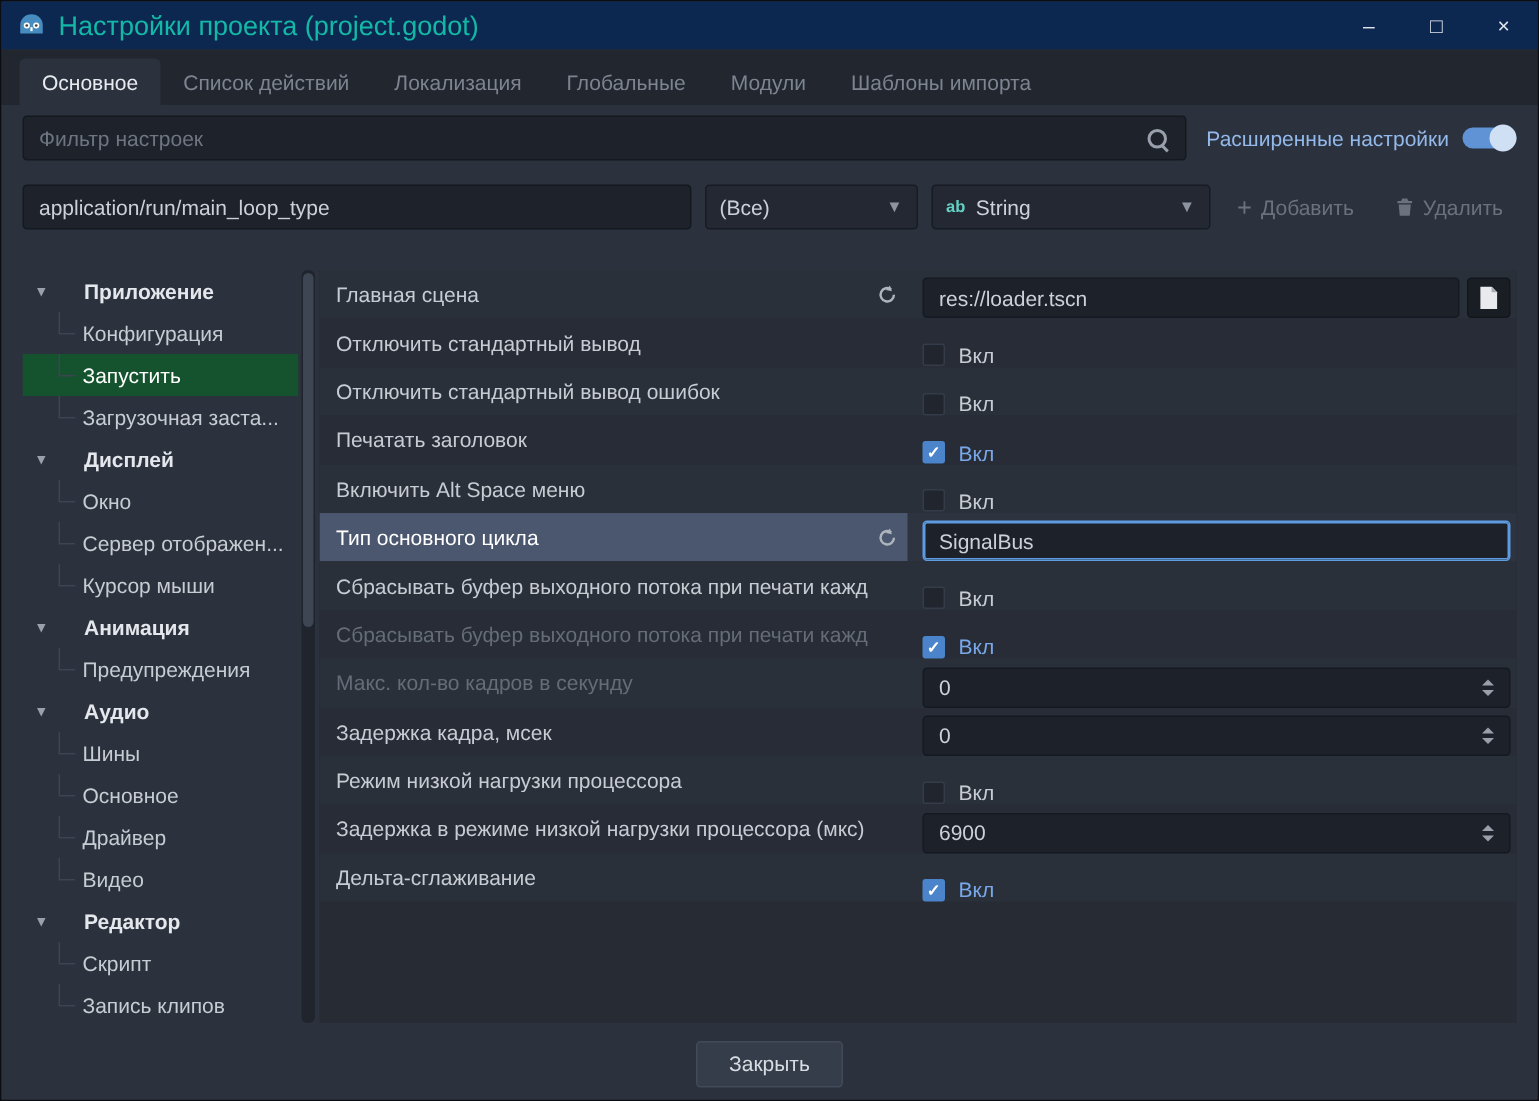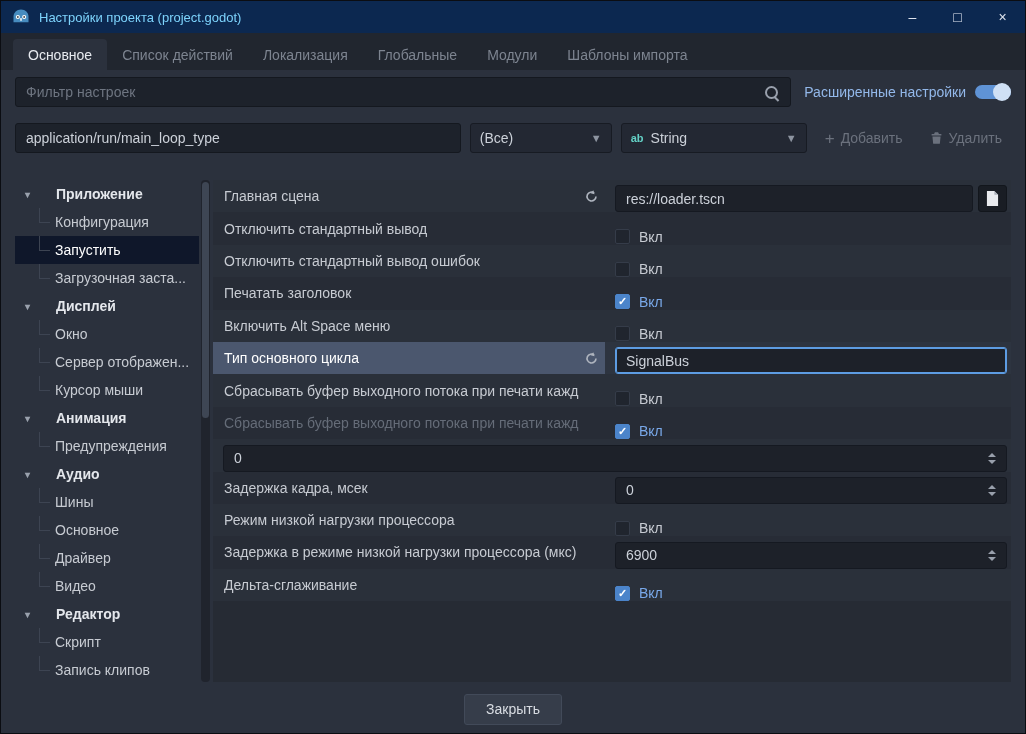--- a/index.html
+++ b/index.html
@@ -3,21 +3,21 @@
 <meta charset="utf-8">
 <style>
   *{box-sizing:border-box;margin:0;padding:0}
   html,body{width:1026px;height:734px}
   body{font-family:"Liberation Sans",sans-serif;background:#2b313d;overflow:hidden;font-size:14px}
   .window{width:1026px;height:734px;display:flex;flex-direction:column;border:1px solid #0b0d12}
 
   
   .titlebar{height:32px;background:#0c2850;display:flex;align-items:center;flex-shrink:0}
   .tb-icon{margin:0 9px 0 11px;display:flex;align-items:center}
-  .tb-title{color:#7dd3fc;font-size:13px;flex:1;white-space:nowrap;overflow:hidden}
+  .tb-title{color:#14b8a6;font-size:18px;flex:1;white-space:nowrap;overflow:hidden}
   .tb-btn{width:45px;height:100%;display:flex;align-items:center;justify-content:center;color:#dfe4ee;font-size:14px;cursor:default}
 
   
   .tabbar{height:37px;background:#21262f;display:flex;align-items:flex-end;padding-left:12px;flex-shrink:0}
   .tab{height:31px;padding:0 15px;display:flex;align-items:center;color:#7d8490;border-radius:4px 4px 0 0;white-space:nowrap}
   .tab.active{background:#2b313d;color:#e7eaef}
 
   
   .dlg-body{flex:1;display:flex;flex-direction:column;padding:7px 14px 0 14px;min-height:0;background:#2b313d}
 
@@ -43,21 +43,21 @@
   .sel-type{width:186px}
   .type-ico{color:#63d0c5;font-weight:bold;font-size:11px}
   .flatbtn{display:flex;align-items:center;gap:6px;color:#878e9a;padding:0 9px;height:30px;background:transparent;border:none;font-family:inherit;font-size:14px}
   .flatbtn.disabled{color:#6b717d}
   .plus-ico{font-size:17px;line-height:1}
 
   
   .content{flex:1;display:flex;min-height:0;padding-bottom:3px}
   .tree{width:184px;flex-shrink:0;overflow:hidden;padding-top:3px}
   .titem{height:28px;display:flex;align-items:center;position:relative;color:#c7cbd2;white-space:nowrap;overflow:hidden}
-  .titem.selected{background:#0f172a;color:#fff}
+  .titem.selected{background:#14532d;color:#fff}
   .titem .tw{width:13px;margin-left:6px;color:#9aa1ad;font-size:10px;text-align:center;flex-shrink:0}
   .tree-section{font-weight:bold;color:#e4e7ec}
   .tree-section .sec-label{margin-left:22px}
   .tree-child{padding-left:40px}
   .tree-child::before{content:'';position:absolute;left:24px;top:50%;width:11px;height:1px;background:#3d4452}
   .tree-child::after{content:'';position:absolute;left:24px;top:0;height:50%;width:1px;background:#3d4452}
 
   .vscroll{width:9px;flex-shrink:0;background:#20242d;border-radius:4px;margin:3px 3px 0 2px;position:relative}
   .vscroll .thumb{position:absolute;top:2px;left:1px;right:1px;height:47%;background:#3e4654;border-radius:4px}
 
@@ -339,20 +339,23 @@
           <div class="srow-label">
               <span class="lbl">Сбрасывать буфер выходного потока при печати кажд</span>
             </div>
           <div class="srow-ctrl">
             <span class="checkbox"></span>
             <span class="check-label">Вкл</span>
           </div>
         </div>
 
         <div class="srow dim">
+          <div class="srow-label">
+              <span class="lbl">Макс. кол-во кадров в секунду</span>
+            </div>
           <div class="srow-ctrl">
             <div class="field">
               <span>0</span>
               <span class="spin-arrows">
                   <i class="up"></i>
                   <i class="down"></i>
                 </span>
             </div>
           </div>
         </div>

